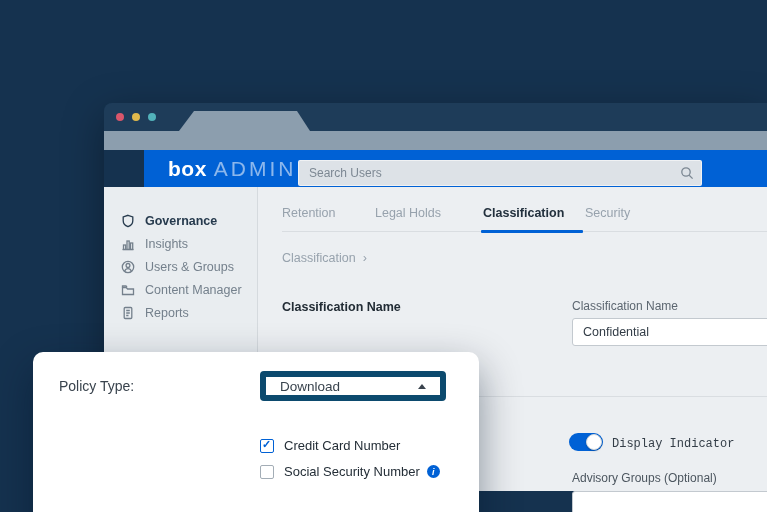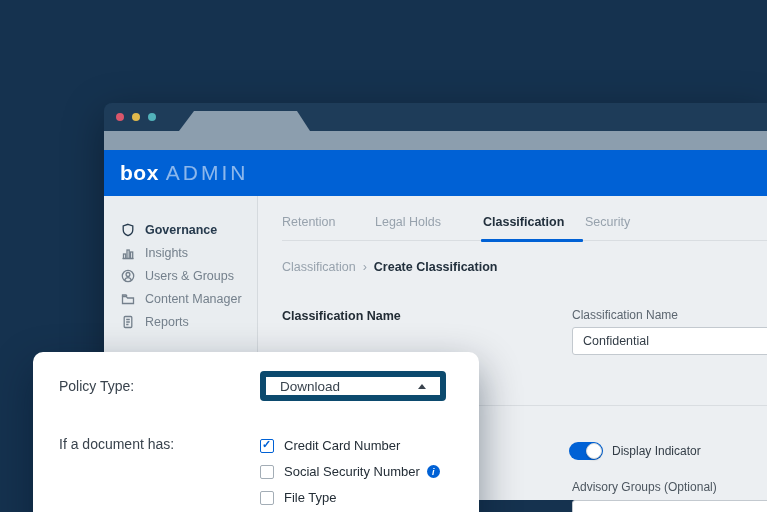--- a/index.html
+++ b/index.html
@@ -28,22 +28,22 @@
   .dot.teal { background:#52b2ba; }
   .tabshape {
     position:absolute; left:75px; top:8px; width:131px; height:20px;
     background:#8c9eae;
     clip-path:polygon(15px 0, 118px 0, 131px 20px, 0 20px);
   }
   .addressbar { height:19px; background:#8c9eae; }
 
   
   .appheader {
-    position:relative; height:46px; background:#0061d5;
-    display:flex; align-items:center; padding-left:16px;
+    position:relative; height:37px; background:#0061d5;
+    display:flex; align-items:center; padding-left:24px;margin-left:40px;
   }
   .logo { display:flex; align-items:baseline; }
   .logo-box { color:#ffffff; font-weight:bold; font-size:21px; letter-spacing:0.5px; }
   .logo-admin { color:rgba(255,255,255,.55); font-size:21px; letter-spacing:3px; margin-left:7px; }
   .search-wrap {
     position:absolute; left:154px; top:10px; width:404px; height:26px;
   }
   .search-input {
     width:100%; height:100%;
     background:#dde2e7; border:1px solid rgba(255,255,255,.55); border-radius:2px;
@@ -90,21 +90,21 @@
   .rightcol-label { position:absolute; left:314px; top:112px; font-size:12px; color:#5c6670; }
   .name-input {
     position:absolute; left:314px; top:131px; width:220px; height:28px;
     background:#ffffff; border:1px solid #c3c9cf; border-radius:3px;
     font-family:"Liberation Sans", sans-serif; font-size:12.5px; color:#333d47;
     padding:0 10px; outline:none;
   }
 
   .section-divider { position:absolute; left:24px; right:0; top:209px; border-top:1px solid #d9dde1; }
 
-  .toggle-row { position:absolute; left:311px; top:246px; display:flex; align-items:center; }
+  .toggle-row { position:absolute; left:311px; top:246px; display:flex; align-items:flex-end;font-family:Liberation Mono, monospace; }
   .toggle {
     position:relative; width:34px; height:18px; border-radius:9px;
     background:#0061d5; cursor:pointer; flex:0 0 34px;
   }
   .toggle .knob {
     position:absolute; top:1px; left:17px; width:16px; height:16px; border-radius:50%;
     background:#ffffff; border:1px solid #d2d8dd; box-shadow:0 1px 2px rgba(0,0,0,.2);
   }
   .toggle-label { margin-left:9px; font-size:12px; color:#333d47; }
 
@@ -169,20 +169,27 @@
     </div>
     <div class="tabshape"></div>
   </div>
   <div class="addressbar"></div>
 
   <div class="appheader">
     <div class="logo">
       <span class="logo-box">box</span>
       <span class="logo-admin">ADMIN</span>
     </div>
+    <div class="search-wrap">
+      <input class="search-input" type="text" placeholder="Search Users" style="">
+      <svg class="search-icon" viewBox="0 0 14 14" fill="none" stroke="currentColor" stroke-width="1.3">
+        <circle cx="6" cy="6" r="4.2"></circle>
+        <path d="M9.2 9.2 L12.6 12.6"></path>
+      </svg>
+    </div>
   </div>
 
   <div class="main">
 
     <div class="sidebar">
       <div class="side-item active">
         <svg viewBox="0 0 14 14" fill="none" stroke="currentColor" stroke-width="1.3">
           <path d="M7 1.3 L11.8 3 V6.8 C11.8 9.8 9.7 11.7 7 12.7 C4.3 11.7 2.2 9.8 2.2 6.8 V3 Z"></path>
         </svg>
         <span>Governance</span>
@@ -226,21 +233,20 @@
         <span class="tab tab1">Retention</span>
         <span class="tab tab2">Legal Holds</span>
         <span class="tab tab3 active">Classification</span>
         <span class="tab tab4">Security</span>
         <span class="tab-underline"></span>
       </div>
 
       <div class="breadcrumb">
         <span class="crumb-parent">Classification</span>
         <span class="crumb-sep">›</span>
-        <span class="crumb-current">Create Classification</span>
       </div>
 
       <div class="section-title">Classification Name</div>
 
       <div class="rightcol-label">Classification Name</div>
       <input class="name-input" type="text" value="Confidential" style="">
 
       <div class="section-divider"></div>
 
       <div class="toggle-row">
@@ -257,30 +263,25 @@
   </div>
 </div>
 
 <div class="modal">
   <div class="policy-label">Policy Type:</div>
   <div class="dropdown">
     <span class="dropdown-value">Download</span>
     <span class="caret-up"></span>
   </div>
 
-  <div class="condition-label">If a document has:</div>
 
   <div class="checkgroup">
     <div class="checkrow">
       <span class="checkbox checked"></span>
       <span class="checklabel">Credit Card Number</span>
     </div>
     <div class="checkrow">
       <span class="checkbox"></span>
       <span class="checklabel">Social Security Number</span>
       <span class="info-icon"></span>
     </div>
-    <div class="checkrow">
-      <span class="checkbox"></span>
-      <span class="checklabel">File Type</span>
-    </div>
   </div>
 </div>
 
 </body></html>

